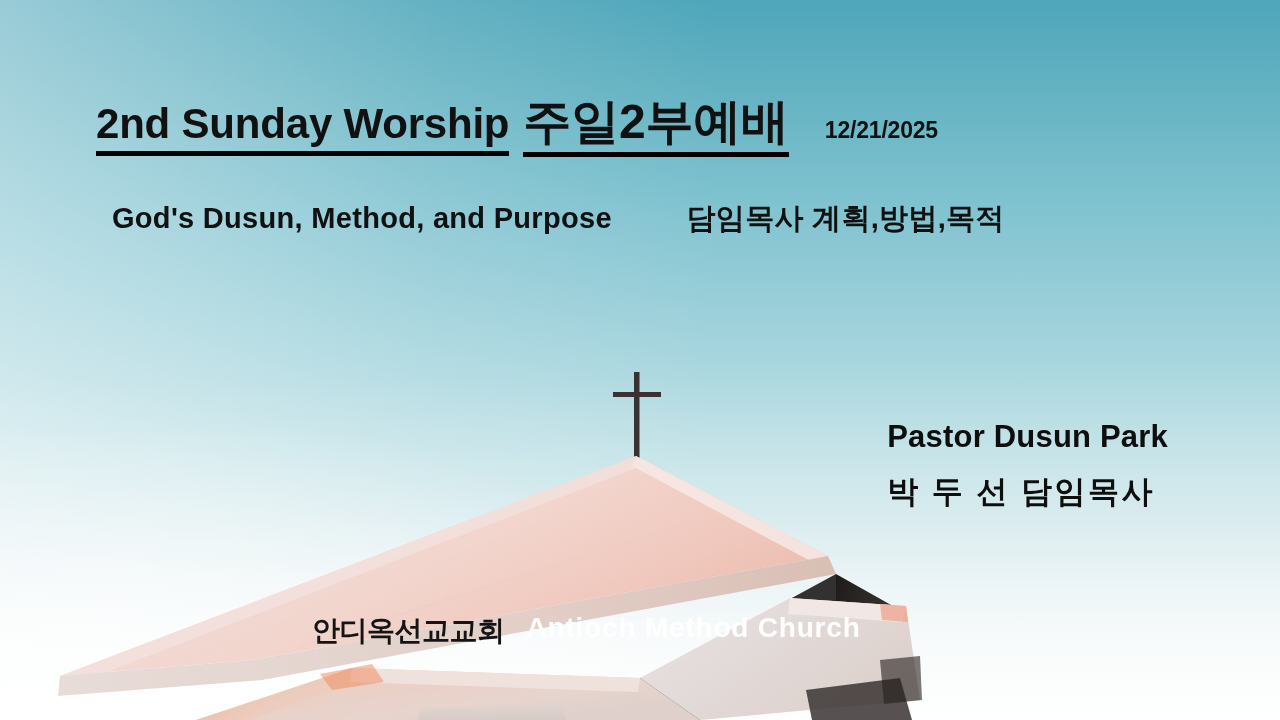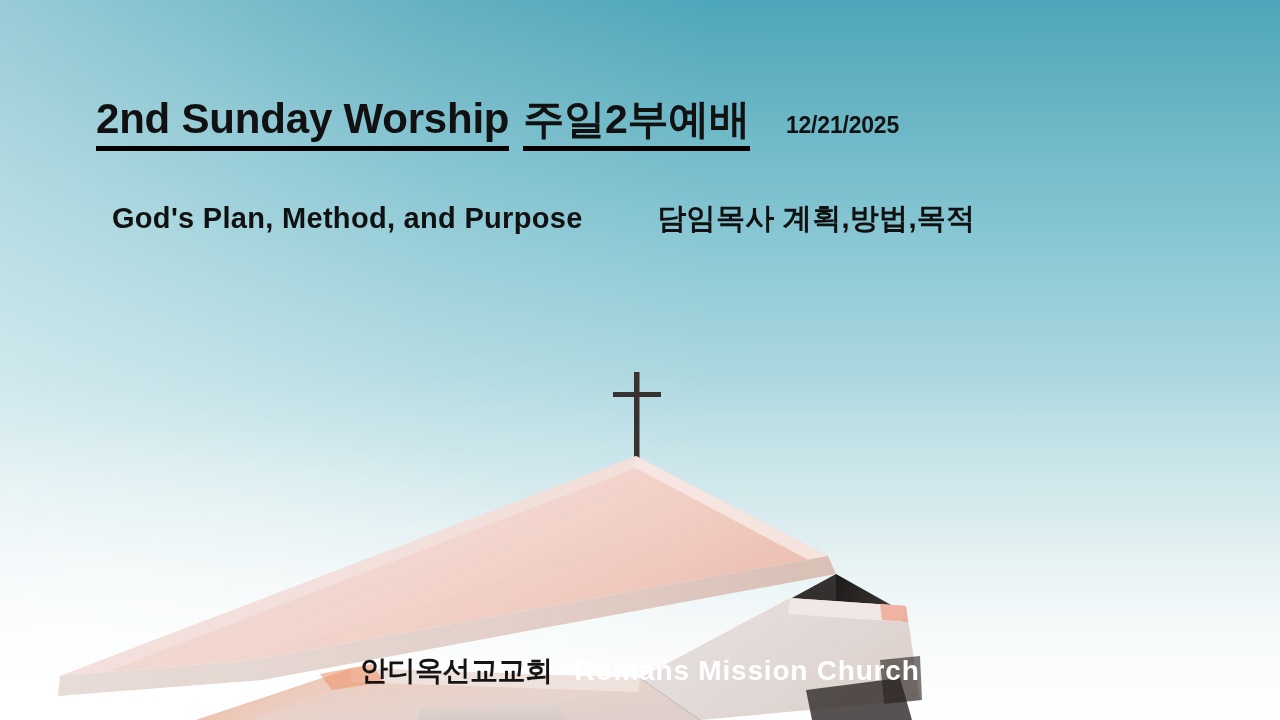--- a/index.html
+++ b/index.html
@@ -85,21 +85,21 @@
   }
   .title-underlined {
     font-size: 42px;
     font-weight: 700;
     color: #111111;
     letter-spacing: -0.2px;
     border-bottom: 5px solid #000000;
     padding-bottom: 5px;
     line-height: 1.02;
   }
-  .title-ko { margin-left: 14px; font-size: 41px; }
+  .title-ko { margin-left: 14px; font-size: 48px; }
   .title-date {
     font-size: 23px;
     font-weight: 700;
     color: #121212;
     margin-left: 36px;
     letter-spacing: -0.2px;
   }
 
   .line-en-ko {
     position: absolute;
@@ -135,25 +135,24 @@
     font-weight: 700;
     color: #0e0e0e;
     letter-spacing: 2.5px;
     line-height: 1.25;
     margin-top: 16px;
   }
 
   .church-name {
     position: absolute;
     left: 312px;
-    top: 652px;
+    top: 612px;
     white-space: nowrap;
     display: flex;
-    align-items: center;
-    margin-left: 48px;
+    align-items: flex-start;
   }
   .name-ko {
     font-size: 28px;
     font-weight: 700;
     color: #141414;
     letter-spacing: -0.5px;
   }
   .name-en {
     font-size: 28px;
     font-weight: 700;
@@ -260,25 +259,29 @@
     </svg>
   </div>
 
   <div class="title-row">
     <span class="title-underlined">2nd Sunday Worship</span>
     <span class="title-underlined title-ko">주일2부예배</span>
     <span class="title-date">12/21/2025</span>
   </div>
 
   <div class="line-en-ko line-one">
-    <span>God's Plan, Method, and Purpose</span>
+    <span>God's Dusun, Method, and Purpose</span>
     <span class="gap-wide"></span>
     <span>담임목사 계획,방법,목적</span>
   </div>
 
 
+  <div class="pastor-block">
+    <div class="pastor-en">Pastor Dusun Park</div>
+    <div class="pastor-ko">박 두 선 담임목사</div>
+  </div>
 
   <div class="church-name">
     <span class="name-ko">안디옥선교교회</span>
-    <span class="name-en">Romans Mission Church</span>
+    <span class="name-en">Antioch Method Church</span>
   </div>
 
 </div>
 
 </body></html>

